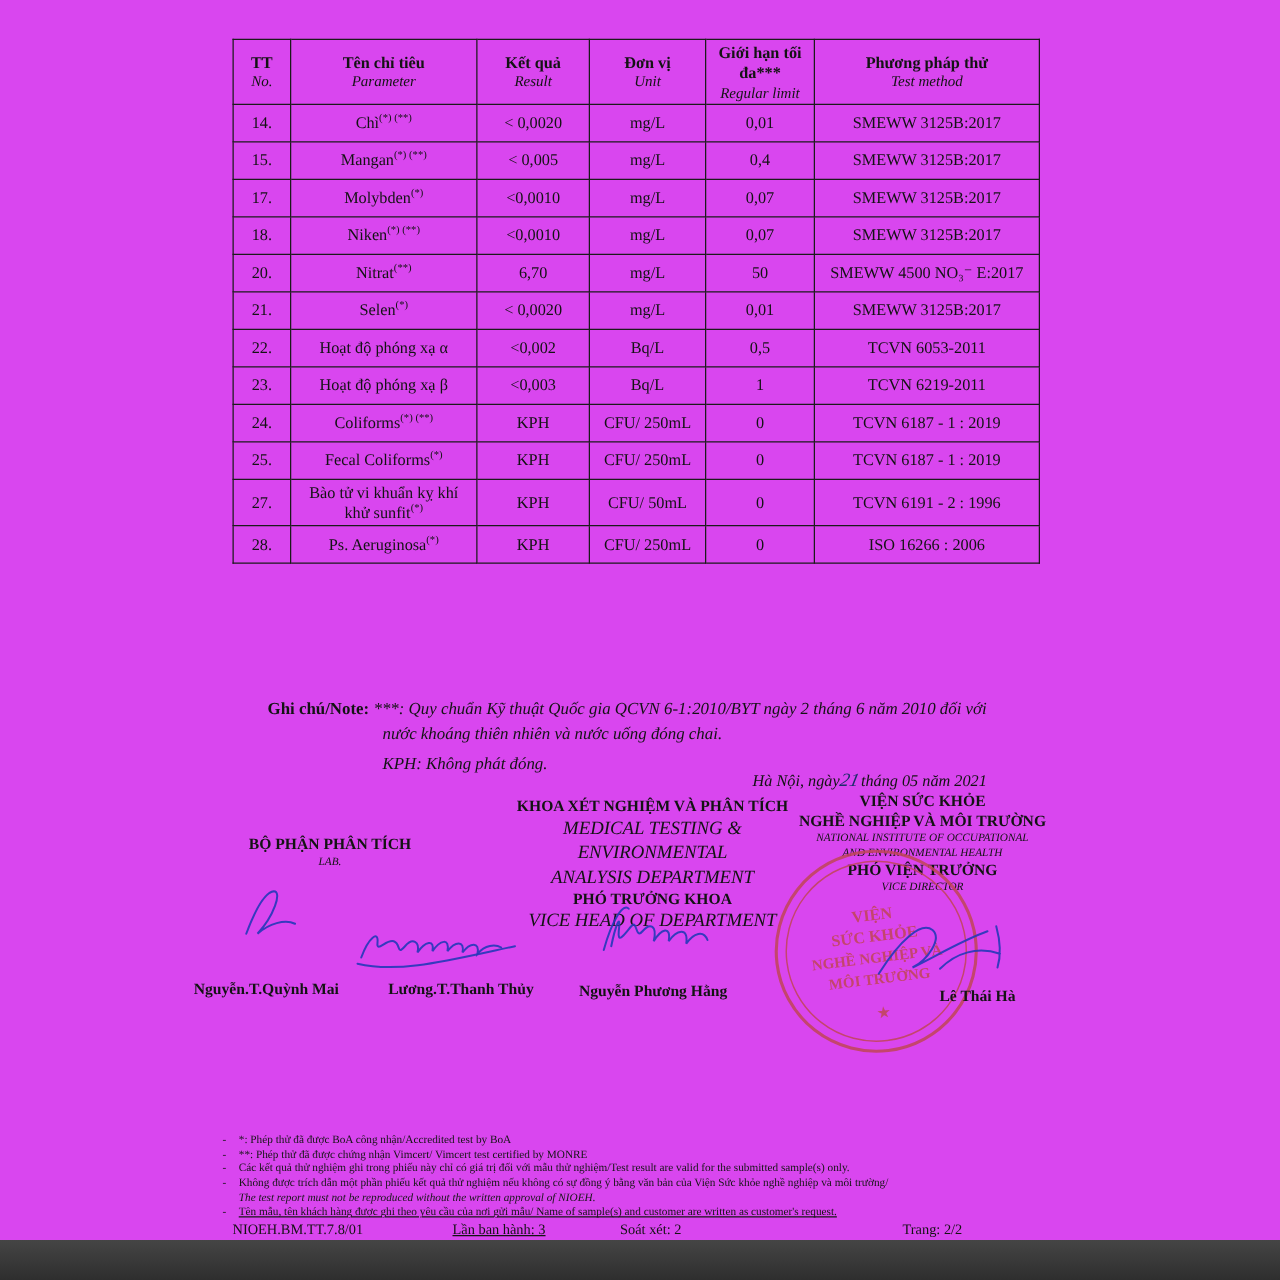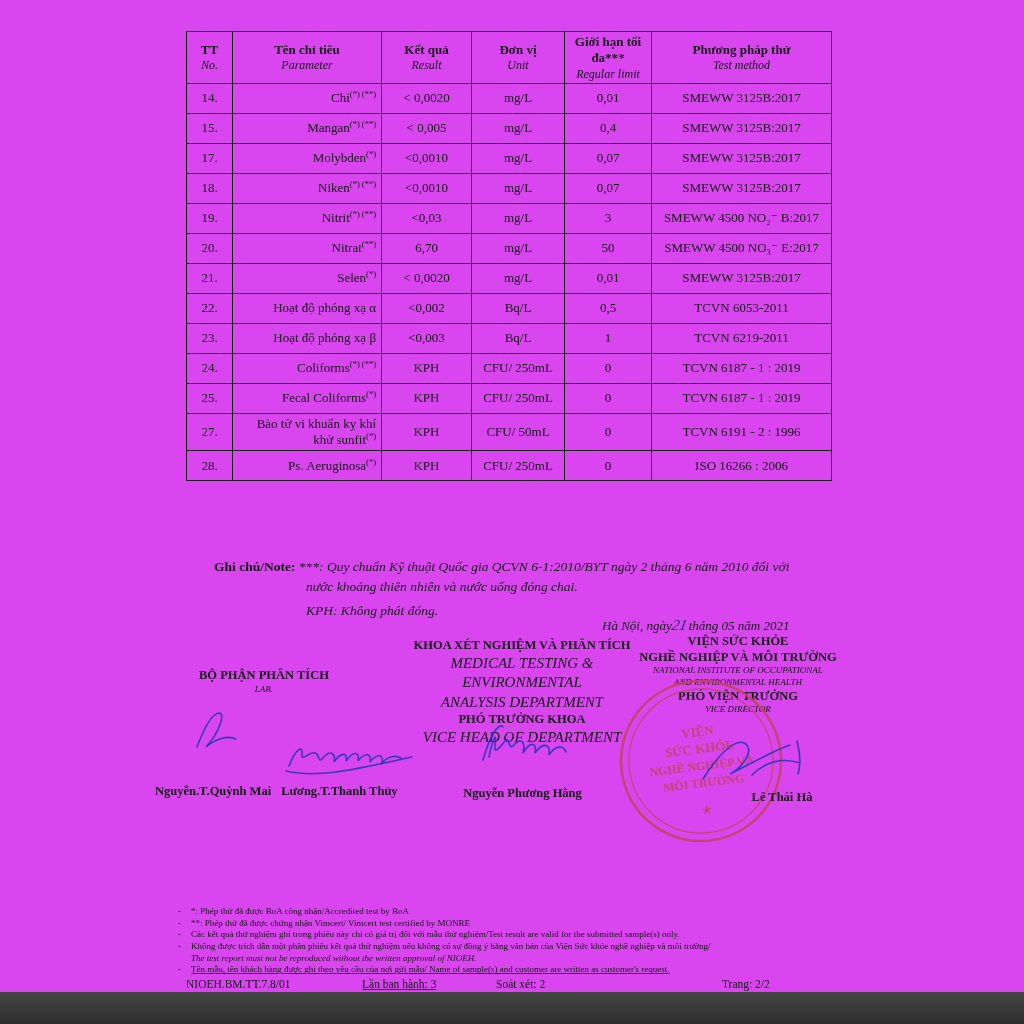--- a/index.html
+++ b/index.html
@@ -8,21 +8,21 @@
 
   
   table.results{position:absolute;left:186px;top:31px;width:645px;border-collapse:collapse;
                 table-layout:fixed;font-size:13px;color:#131313;}
   table.results th, table.results td{border:1px solid #1b1b1b;padding:2px 5px;vertical-align:middle;line-height:1.25;}
   table.results thead tr{height:48px;}
   table.results tbody tr{height:30px;}
   th .vi{display:block;font-weight:bold;font-size:13px;line-height:1.25;}
   th .en{display:block;font-weight:normal;font-style:italic;font-size:12px;line-height:1.2;}
   td.c-no{text-align:center;}
-  td.c-param{text-align:right;padding-left:8px;}
+  td.c-param{text-align:center;padding-left:8px;}
   td.c-result,td.c-unit,td.c-limit,td.c-method{text-align:center;}
   sup.v-sup{font-size:8.5px;line-height:0;vertical-align:super;}
 
   
   .ghichu{position:absolute;left:214px;top:557px;width:640px;font-size:13.5px;line-height:1.45;}
   .ghichu .label{font-weight:bold;}
   .ghichu .it{font-style:italic;}
   .ghichu .l2{margin-left:92px;font-style:italic;}
   .ghichu .l3{margin-left:92px;margin-top:5px;font-style:italic;}
 
@@ -33,21 +33,21 @@
   
   .sigblock{position:absolute;text-align:center;}
   .sig-left{left:158px;top:668px;width:212px;}
   .sig-mid{left:402px;top:638px;width:240px;}
   .sig-right{left:618px;top:634px;width:240px;}
   .s-bold{font-weight:bold;font-size:12.5px;line-height:1.25;}
   .s-it{font-style:italic;font-size:9px;line-height:1.3;}
   .s-it2{font-style:italic;font-size:15px;line-height:1.3;}
 
   .names{position:absolute;font-weight:bold;font-size:12.5px;text-align:center;}
-  .names-left{left:155px;top:784px;width:272px;display:flex;justify-content:flex-start;gap:10px;}
+  .names-left{left:155px;top:784px;width:272px;display:flex;justify-content:space-between;gap:10px;}
   .names-mid{left:430px;top:786px;width:185px;}
   .names-right{left:722px;top:790px;width:120px;}
 
   
   .stamp{position:absolute;left:616px;top:676px;width:170px;height:170px;transform:rotate(-7deg);opacity:.88;}
   .stamp text{font-family:"Liberation Serif","DejaVu Serif",serif;font-weight:bold;fill:#c2455c;}
 
   
   .sigs{position:absolute;left:0;top:0;width:1024px;height:1024px;}
   .sigs path{fill:none;stroke:#2438b8;stroke-width:1.6;stroke-linecap:round;opacity:.9;}
@@ -144,28 +144,20 @@
 
     <tr>
       <td class="c-no"><span class="v-no">18.</span></td>
       <td class="c-param"><span class="v-name">Niken</span><sup class="v-sup">(*) (**)</sup></td>
       <td class="c-result"><span class="v-result">&lt;0,0010</span></td>
       <td class="c-unit"><span class="v-unit">mg/L</span></td>
       <td class="c-limit"><span class="v-limit">0,07</span></td>
       <td class="c-method"><span class="v-method">SMEWW 3125B:2017</span></td>
     </tr>
 
-    <tr>
-      <td class="c-no"><span class="v-no">19.</span></td>
-      <td class="c-param"><span class="v-name">Nitrit</span><sup class="v-sup">(*) (**)</sup></td>
-      <td class="c-result"><span class="v-result">&lt;0,03</span></td>
-      <td class="c-unit"><span class="v-unit">mg/L</span></td>
-      <td class="c-limit"><span class="v-limit">3</span></td>
-      <td class="c-method"><span class="v-method">SMEWW 4500 NO₂⁻ B:2017</span></td>
-    </tr>
 
     <tr>
       <td class="c-no"><span class="v-no">20.</span></td>
       <td class="c-param"><span class="v-name">Nitrat</span><sup class="v-sup">(**)</sup></td>
       <td class="c-result"><span class="v-result">6,70</span></td>
       <td class="c-unit"><span class="v-unit">mg/L</span></td>
       <td class="c-limit"><span class="v-limit">50</span></td>
       <td class="c-method"><span class="v-method">SMEWW 4500 NO₃⁻ E:2017</span></td>
     </tr>
 

